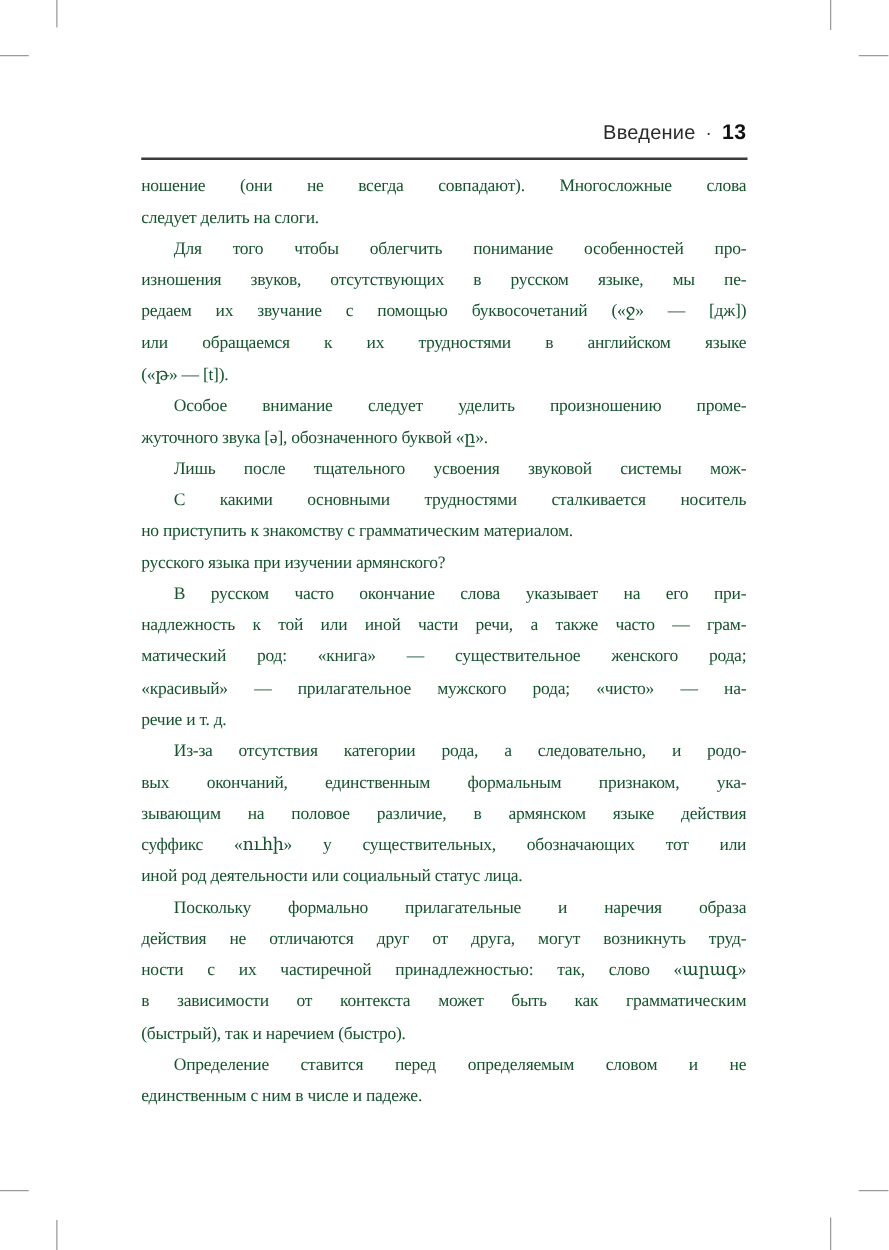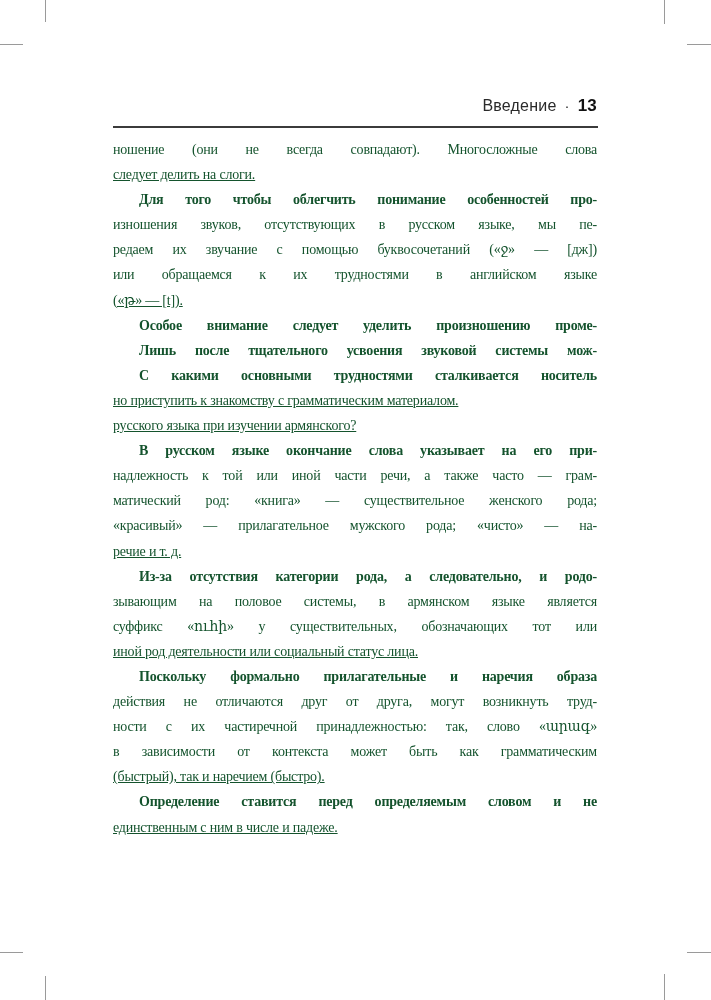--- a/index.html
+++ b/index.html
@@ -73,25 +73,23 @@
   .line {
     height: 25.1px;
     line-height: 25.1px;
     text-align: justify;
     text-align-last: justify;
     overflow: hidden;
     white-space: normal;
   }
   .line.para-end {
     text-align-last: left;
-    text-decoration: underline;
   }
   .line.indent {
     padding-left: 26px;
-    font-weight: bold;
   }
 </style>
 </head>
 <body>
 
 <div class="page">
 
   <div class="crop tl-v"></div>
   <div class="crop tl-h"></div>
   <div class="crop tr-v"></div>
@@ -108,31 +106,33 @@
 
   <div class="body-text">
       <div class="line">ношение (они не всегда совпадают). Многосложные слова</div>
       <div class="line para-end">следует делить на слоги.</div>
       <div class="line indent">Для того чтобы облегчить понимание особенностей про-</div>
       <div class="line">изношения звуков, отсутствующих в русском языке, мы пе-</div>
       <div class="line">редаем их звучание с помощью буквосочетаний («ջ» — [дж])</div>
       <div class="line">или обращаемся к их трудностями в английском языке</div>
       <div class="line para-end">(«թ» — [t]).</div>
       <div class="line indent">Особое внимание следует уделить произношению проме-</div>
+      <div class="line para-end">жуточного звука [ə], обозначенного буквой «ը».</div>
       <div class="line indent">Лишь после тщательного усвоения звуковой системы мож-</div>
       <div class="line indent">С какими основными трудностями сталкивается носитель</div>
       <div class="line para-end">но приступить к знакомству с грамматическим материалом.</div>
       <div class="line para-end">русского языка при изучении армянского?</div>
-      <div class="line indent">В русском языке окончание слова указывает на его при-</div>
+      <div class="line indent">В русском часто окончание слова указывает на его при-</div>
       <div class="line">надлежность к той или иной части речи, а также часто — грам-</div>
       <div class="line">матический род: «книга» — существительное женского рода;</div>
       <div class="line">«красивый» — прилагательное мужского рода; «чисто» — на-</div>
       <div class="line para-end">речие и т. д.</div>
       <div class="line indent">Из-за отсутствия категории рода, а следовательно, и родо-</div>
-      <div class="line">зывающим на половое системы, в армянском языке является</div>
+      <div class="line">вых окончаний, единственным формальным признаком, ука-</div>
+      <div class="line">зывающим на половое различие, в армянском языке действия</div>
       <div class="line">суффикс «ուհի» у существительных, обозначающих тот или</div>
       <div class="line para-end">иной род деятельности или социальный статус лица.</div>
       <div class="line indent">Поскольку формально прилагательные и наречия образа</div>
       <div class="line">действия не отличаются друг от друга, могут возникнуть труд-</div>
       <div class="line">ности с их частиречной принадлежностью: так, слово «արագ»</div>
       <div class="line">в зависимости от контекста может быть как грамматическим</div>
       <div class="line para-end">(быстрый), так и наречием (быстро).</div>
       <div class="line indent">Определение ставится перед определяемым словом и не</div>
       <div class="line para-end">единственным с ним в числе и падеже.</div>
     </div>

